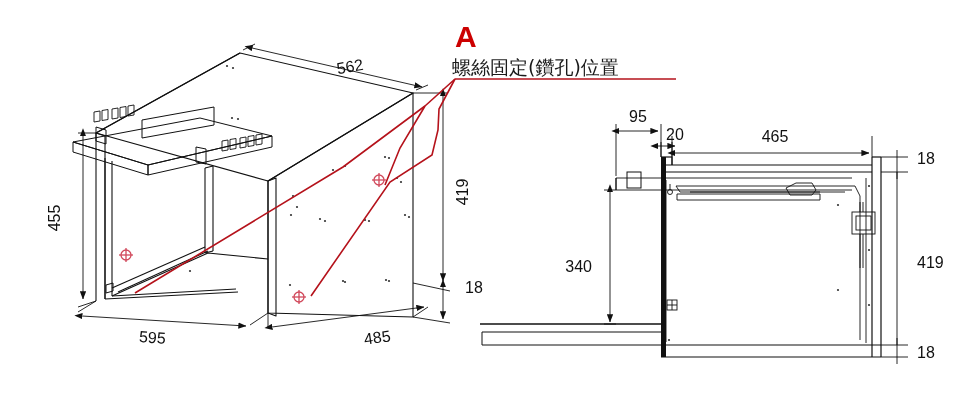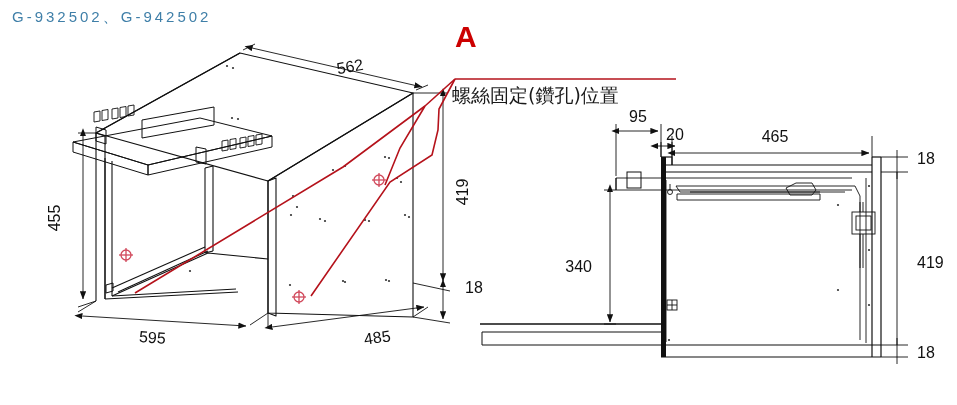--- a/index.html
+++ b/index.html
@@ -40,41 +40,39 @@
   }
   #callout-text {
     position: absolute;
     left: 452px;
     top: 55px;
     font-family: "DejaVu Sans", sans-serif;
     font-size: 19px;
     color: #1a1a1a;
     white-space: nowrap;
     letter-spacing: 0px;
-    margin-top: 28px;
   }
   svg.layer {
     position: absolute;
     left: 0;
     top: 0;
     width: 957px;
     height: 405px;
   }
   .dim-text {
     font-family: "Liberation Sans", sans-serif;
     font-size: 16px;
     fill: #111111;
   }
 </style>
 </head>
 <body>
 
 <div id="page">
 
-  <div id="drawing-title">G-932502、G-942502</div>
   <div id="callout-letter">A</div>
   <div id="callout-text">螺絲固定(鑽孔)位置</div>
 
   <svg class="layer" viewBox="0 0 957 405">
     <defs>
       <marker id="ah" markerWidth="9" markerHeight="7" refX="8.5" refY="3.5" orient="auto">
         <polygon points="0 0, 9 3.5, 0 7" fill="#111111"></polygon>
       </marker>
       <marker id="ahr" markerWidth="9" markerHeight="7" refX="0.5" refY="3.5" orient="auto-start-reverse">
         <polygon points="0 0, 9 3.5, 0 7" fill="#111111"></polygon>

